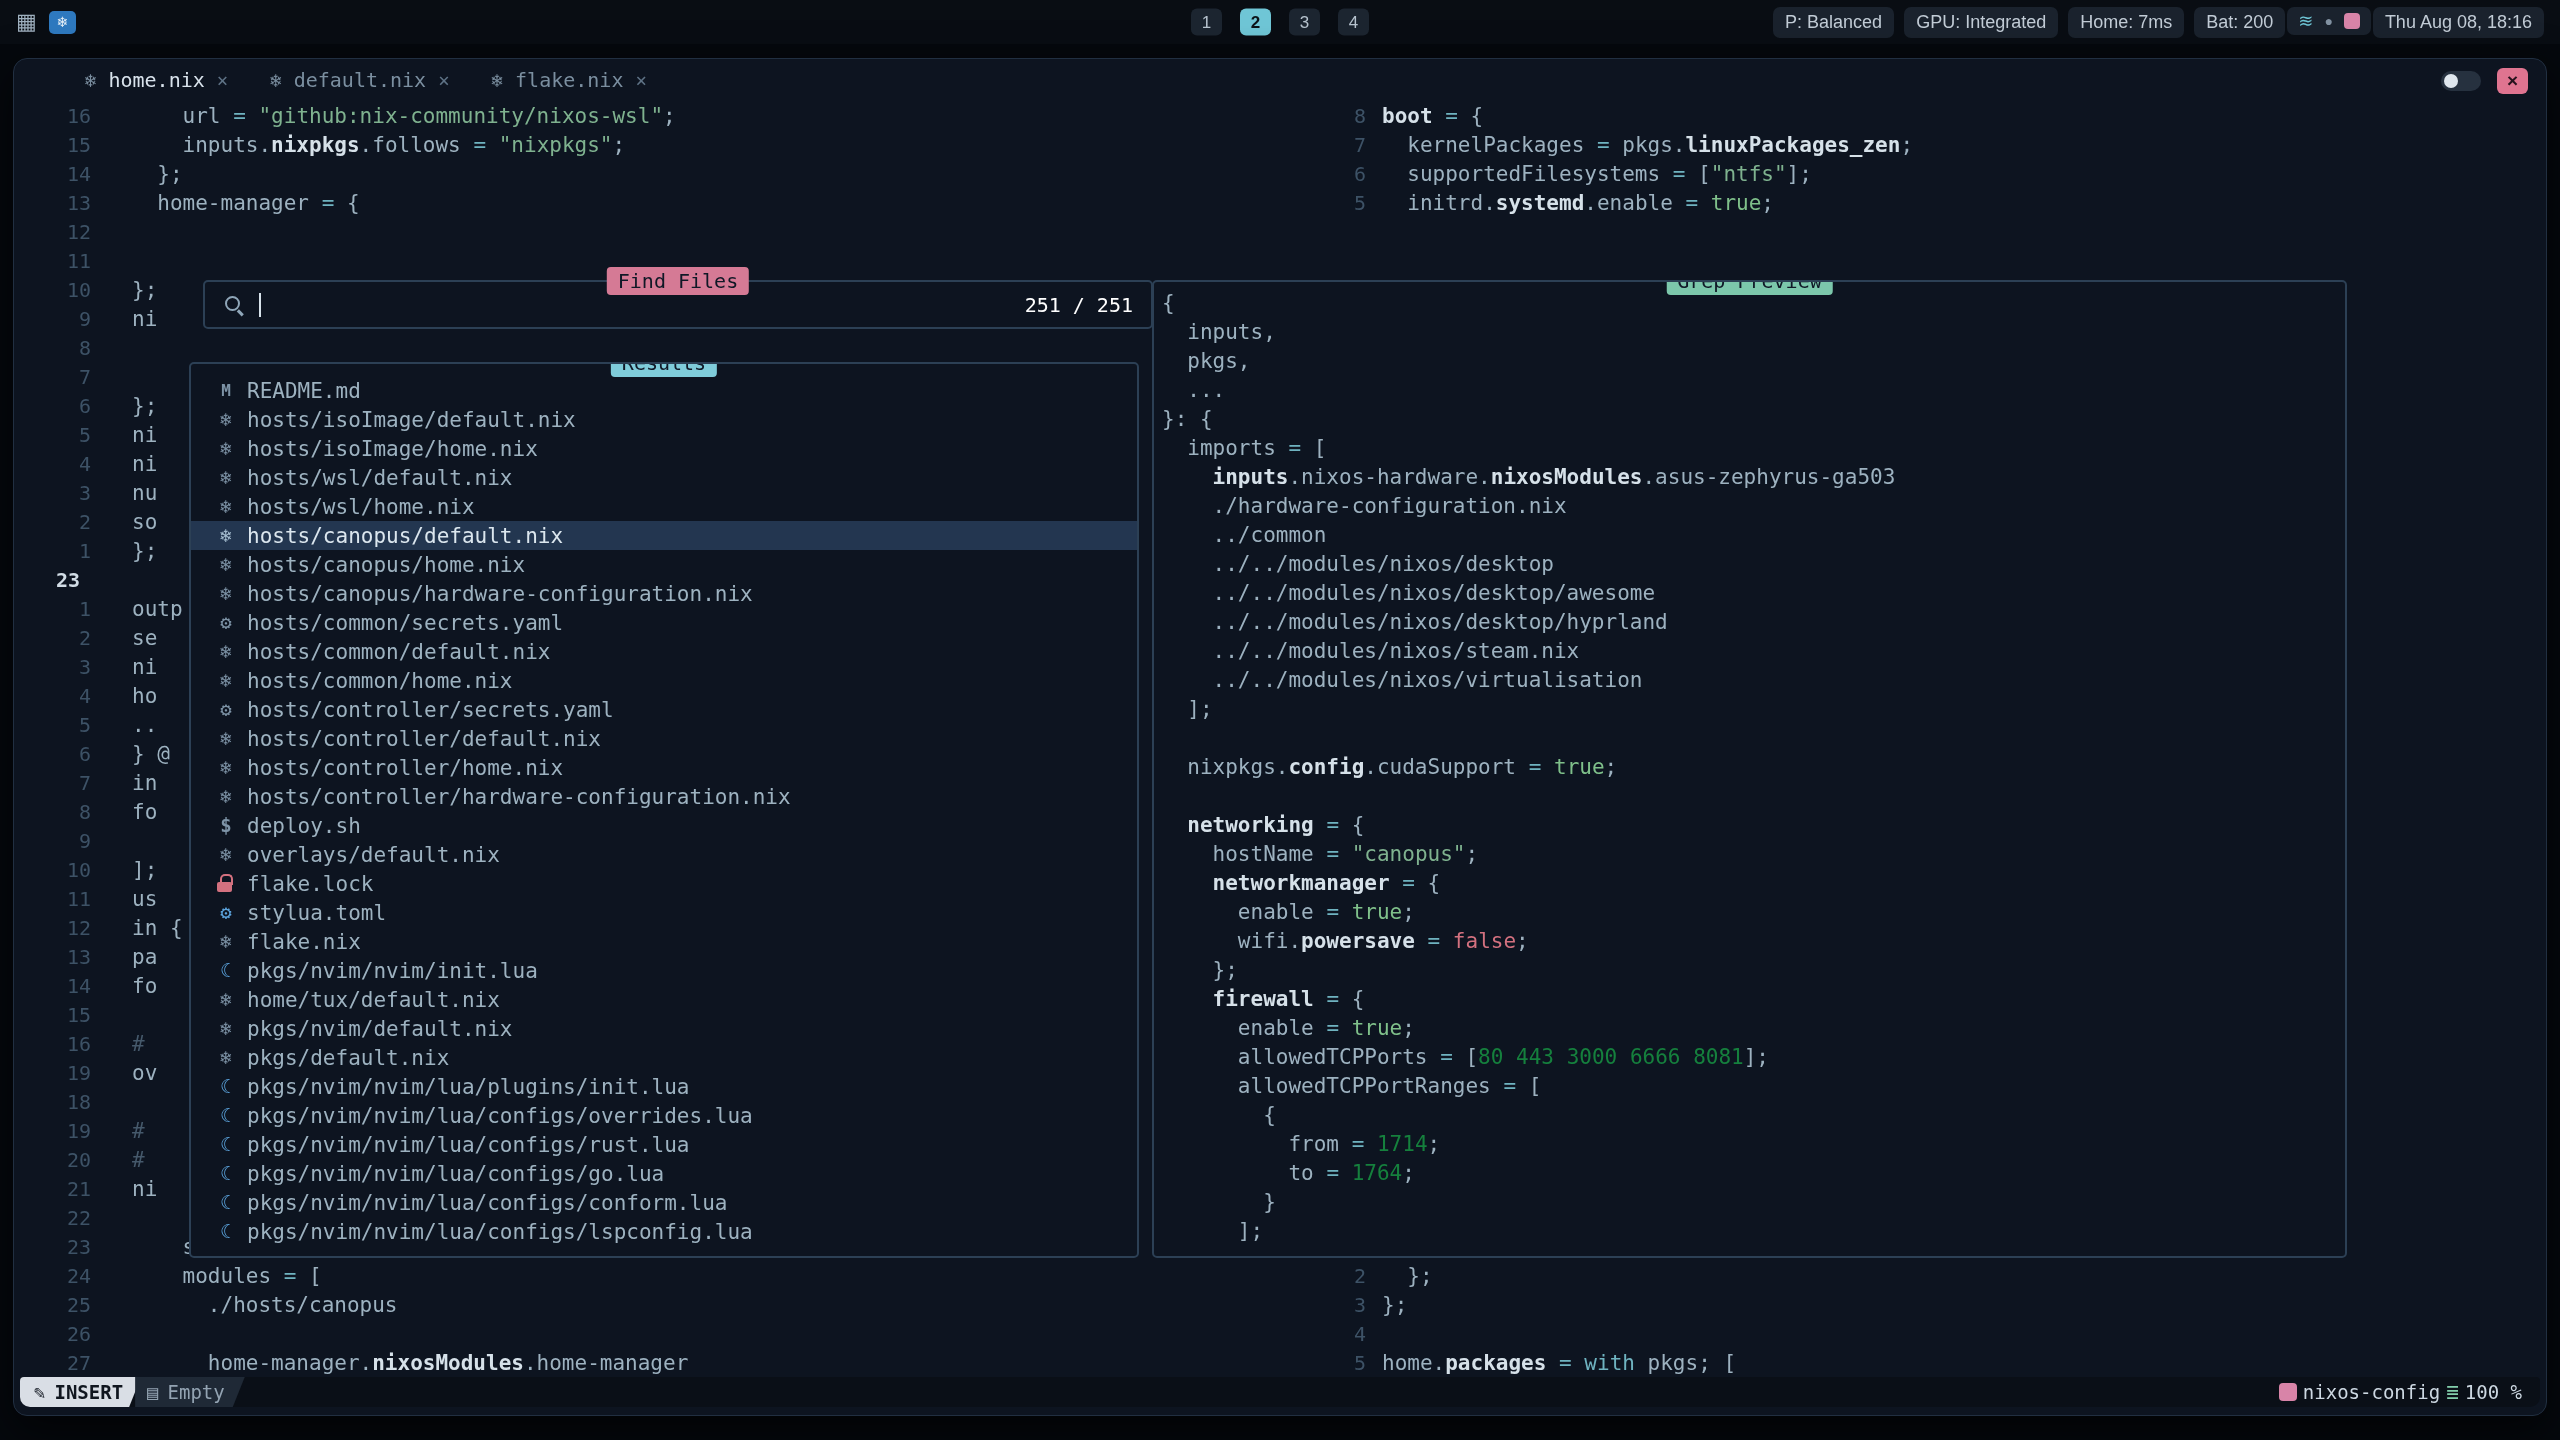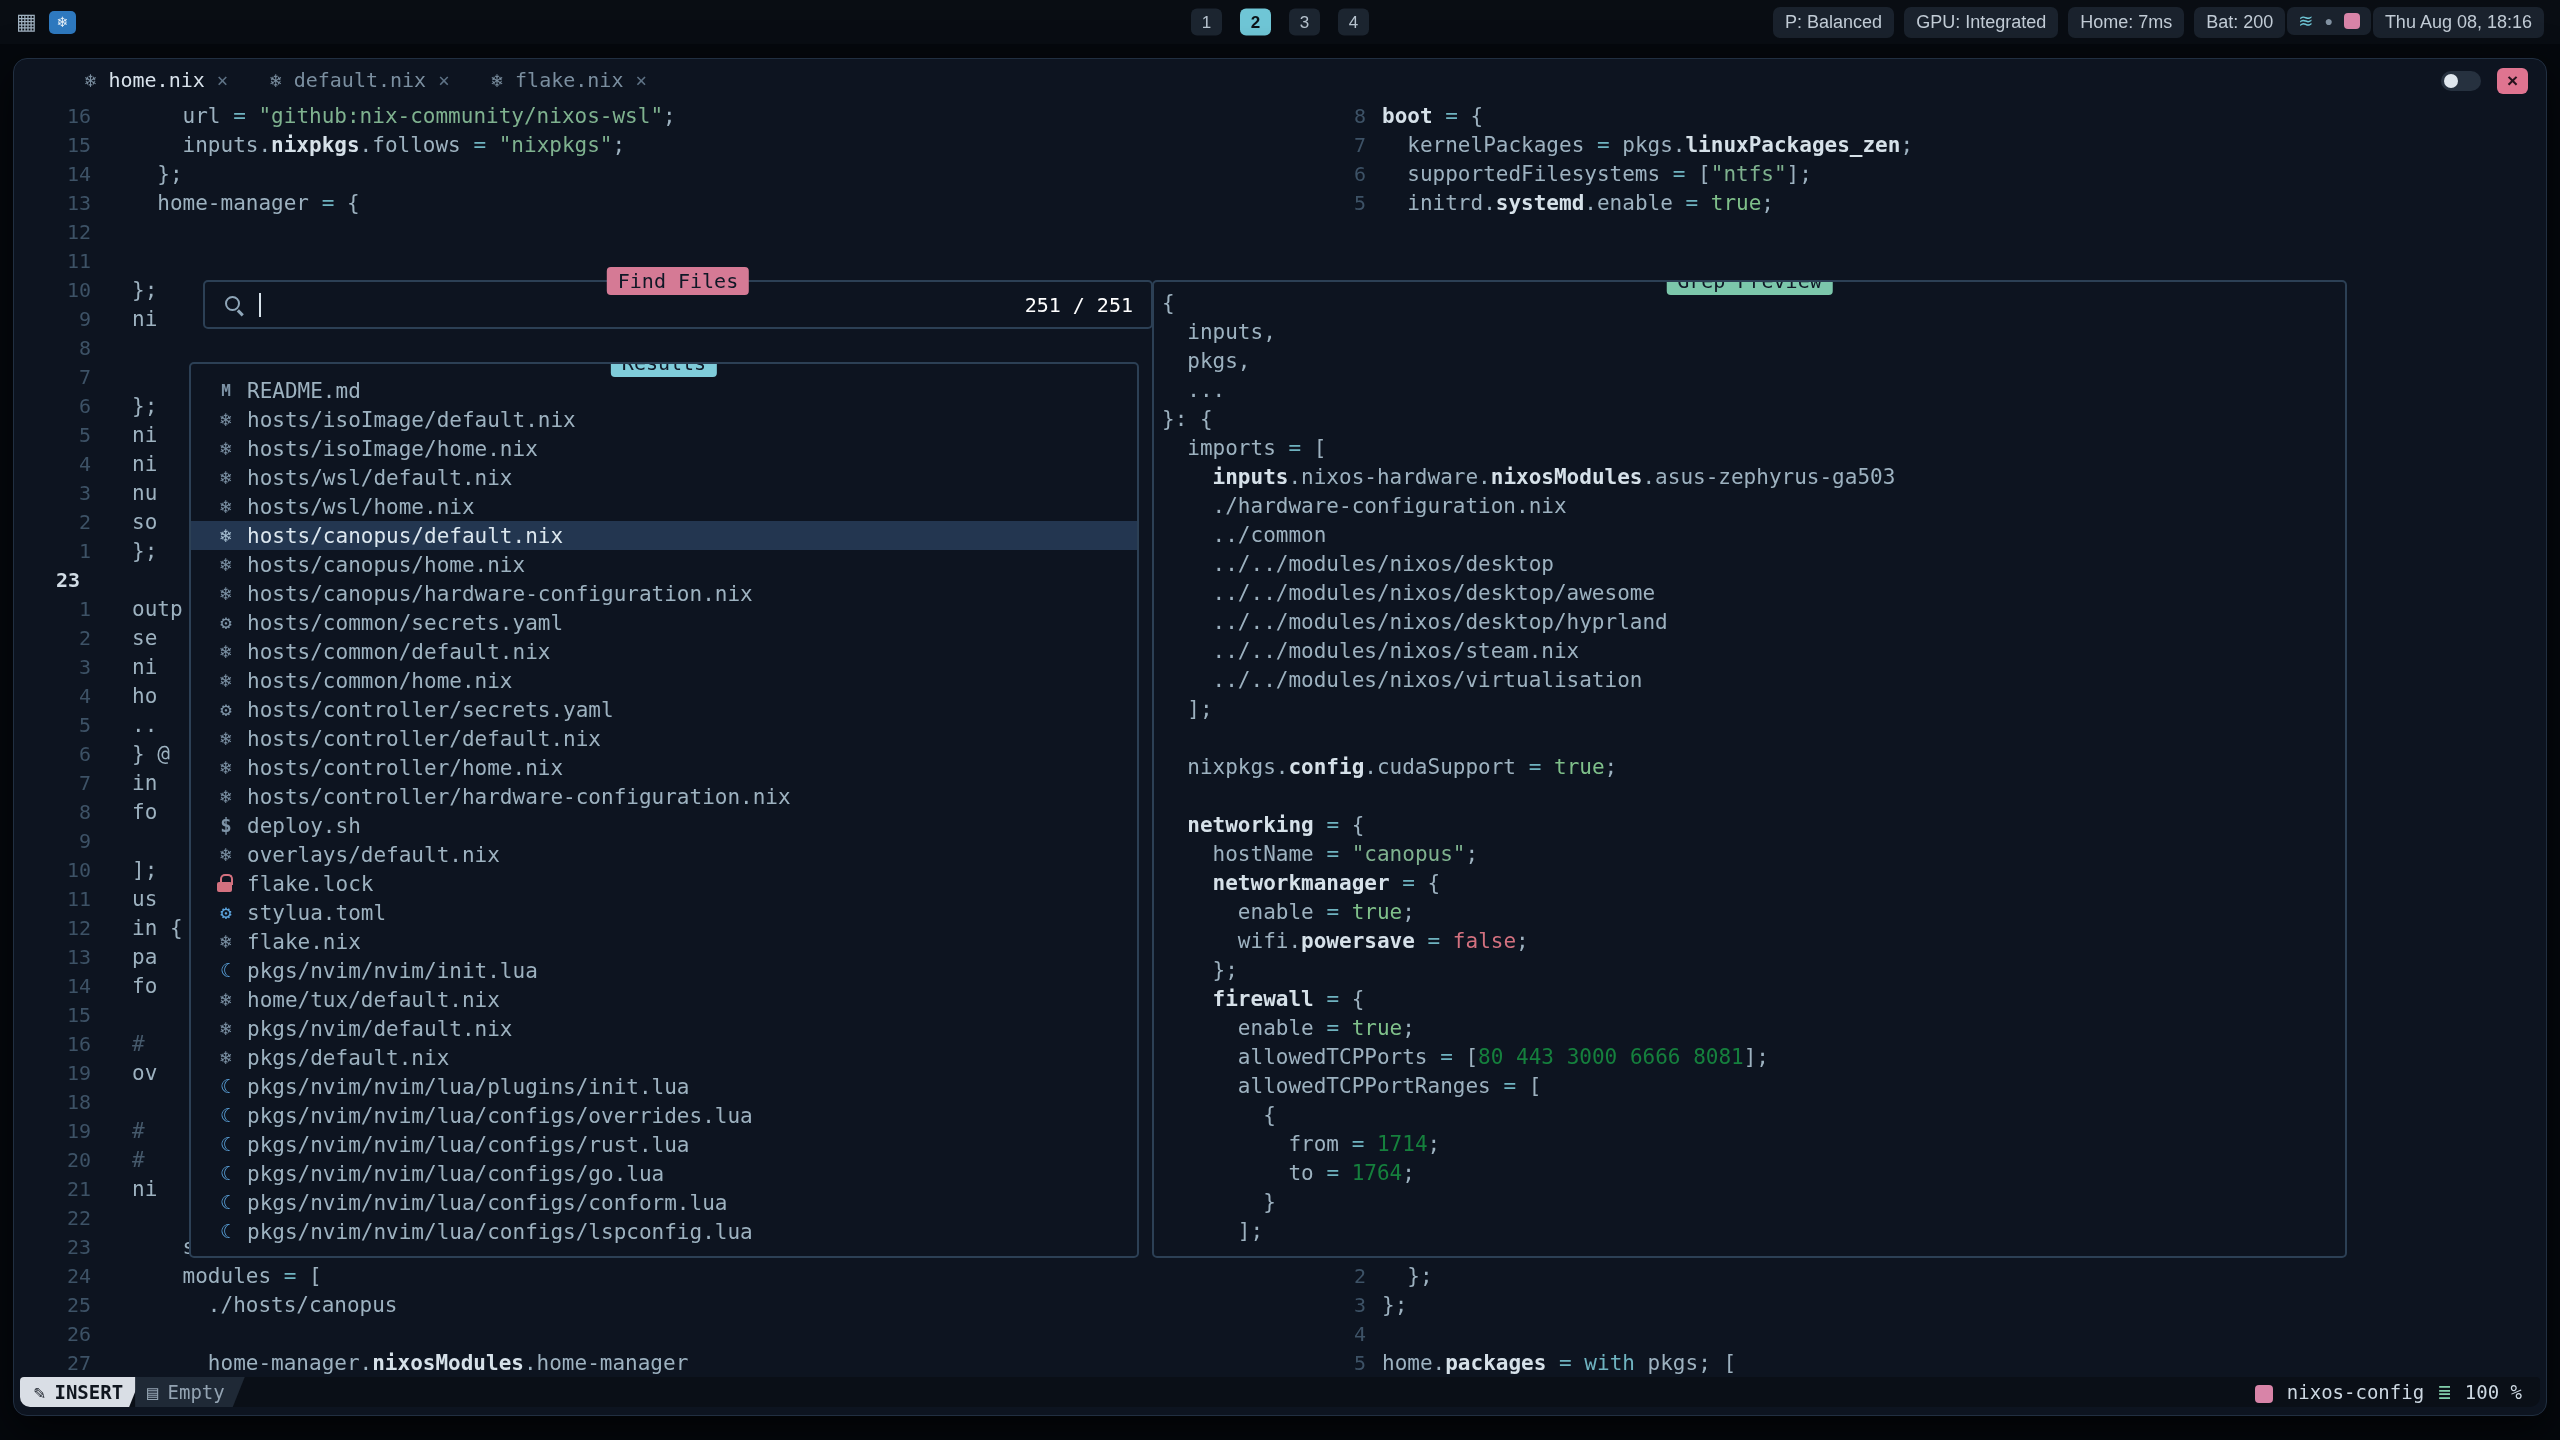--- a/index.html
+++ b/index.html
@@ -94,21 +94,21 @@
   .pv .code{padding-left:0}
 
   
   .statusline{position:absolute;left:6px;right:6px;bottom:8px;height:30px;background:#0a0f17;
     display:flex;align-items:center;font-family:"DejaVu Sans Mono",monospace;font-size:19px;
     border-radius:4px 4px 10px 10px;overflow:hidden}
   .seg-mode{background:#d9dee5;color:#10161f;font-weight:bold;height:100%;display:flex;align-items:center;
     gap:9px;padding:0 18px 0 14px;clip-path:polygon(0 0,100% 0,calc(100% - 12px) 100%,0 100%)}
   .seg-file{background:#1f2936;color:#93a3b2;height:100%;display:flex;align-items:center;gap:9px;
     padding:0 20px 0 12px;margin-left:-6px;clip-path:polygon(0 0,100% 0,calc(100% - 12px) 100%,0 100%)}
-  .sl-right{margin-left:auto;display:flex;align-items:flex-end;gap:14px;padding-right:18px;color:#cdd8e2}
+  .sl-right{margin-left:auto;display:flex;align-items:center;gap:6px;padding-right:18px;color:#cdd8e2}
   .repo-ic{width:18px;height:18px;border-radius:4px;background:#d884a8}
   .lines-ic{color:#82ceab;font-size:21px;line-height:1}
 </style>
 </head>
 <body>
 
 <div class="topbar">
   <div class="tb-left">
     <span class="apps">▦</span>
     <span class="logo">❄</span>

